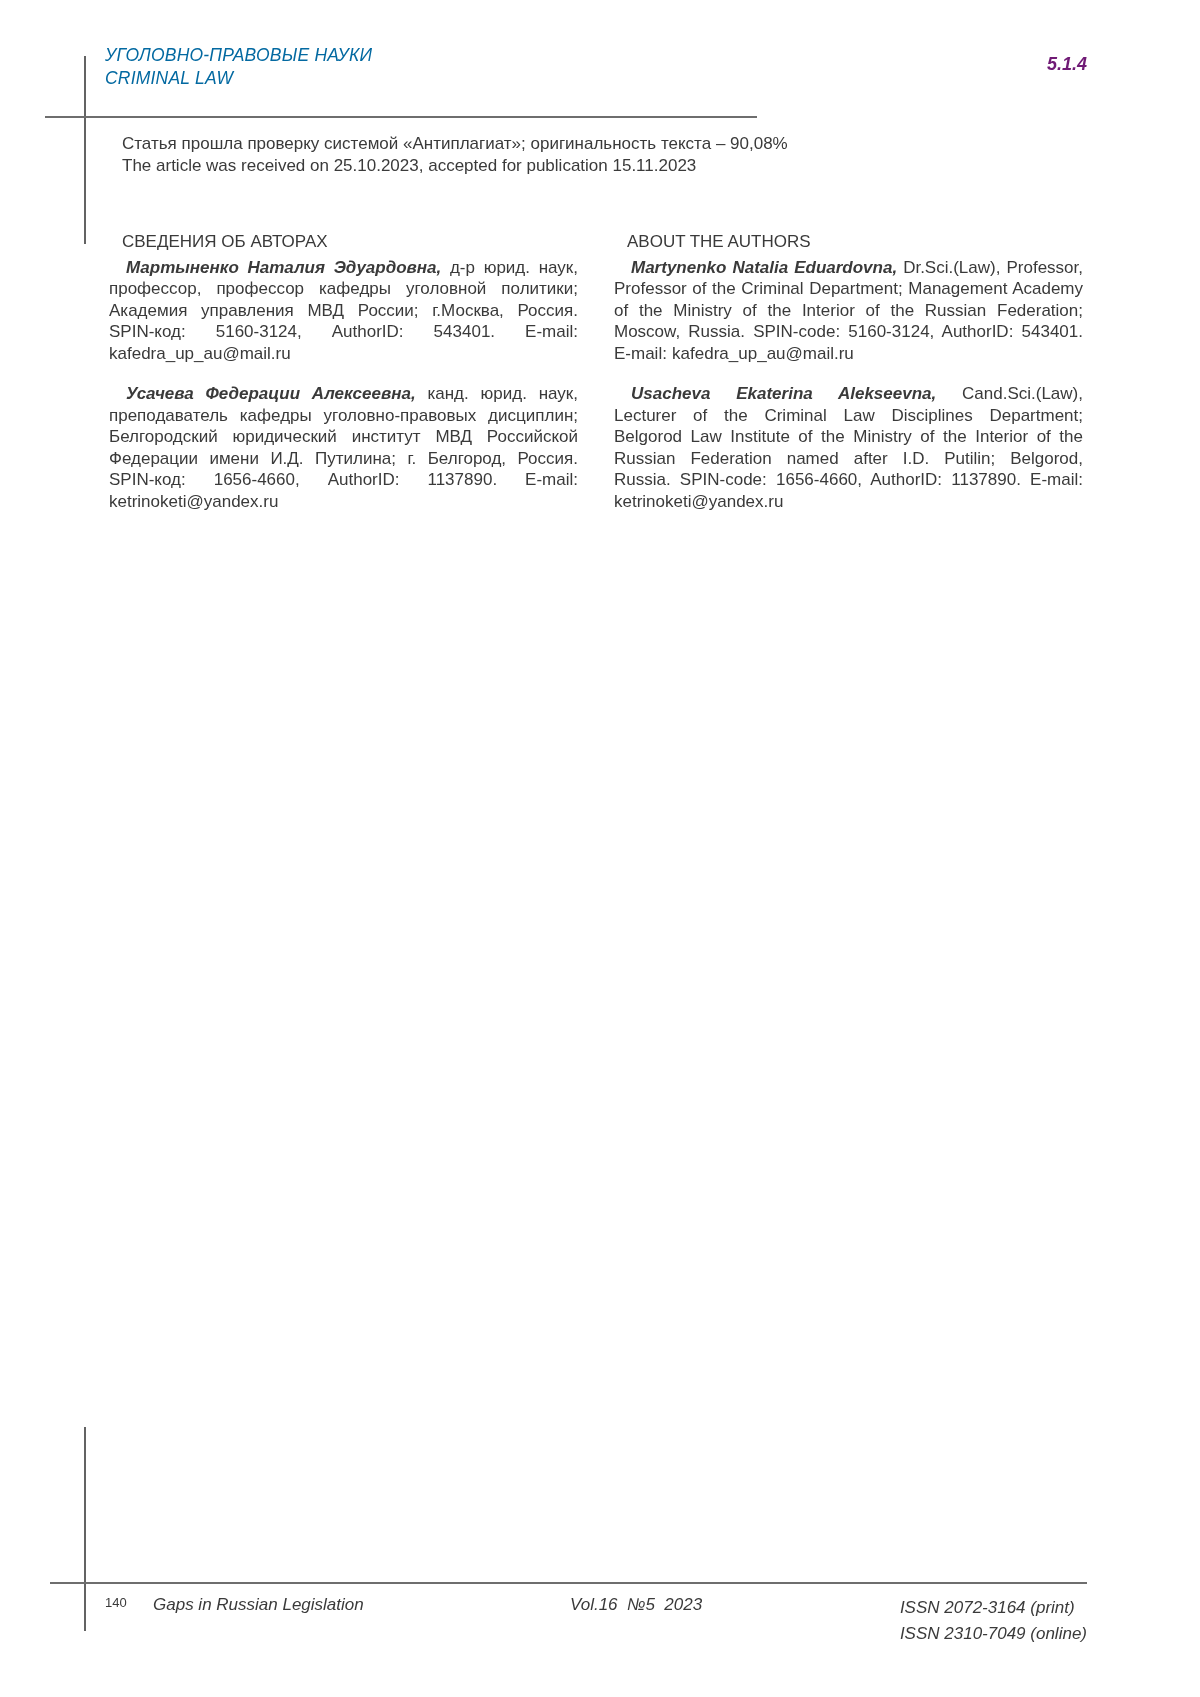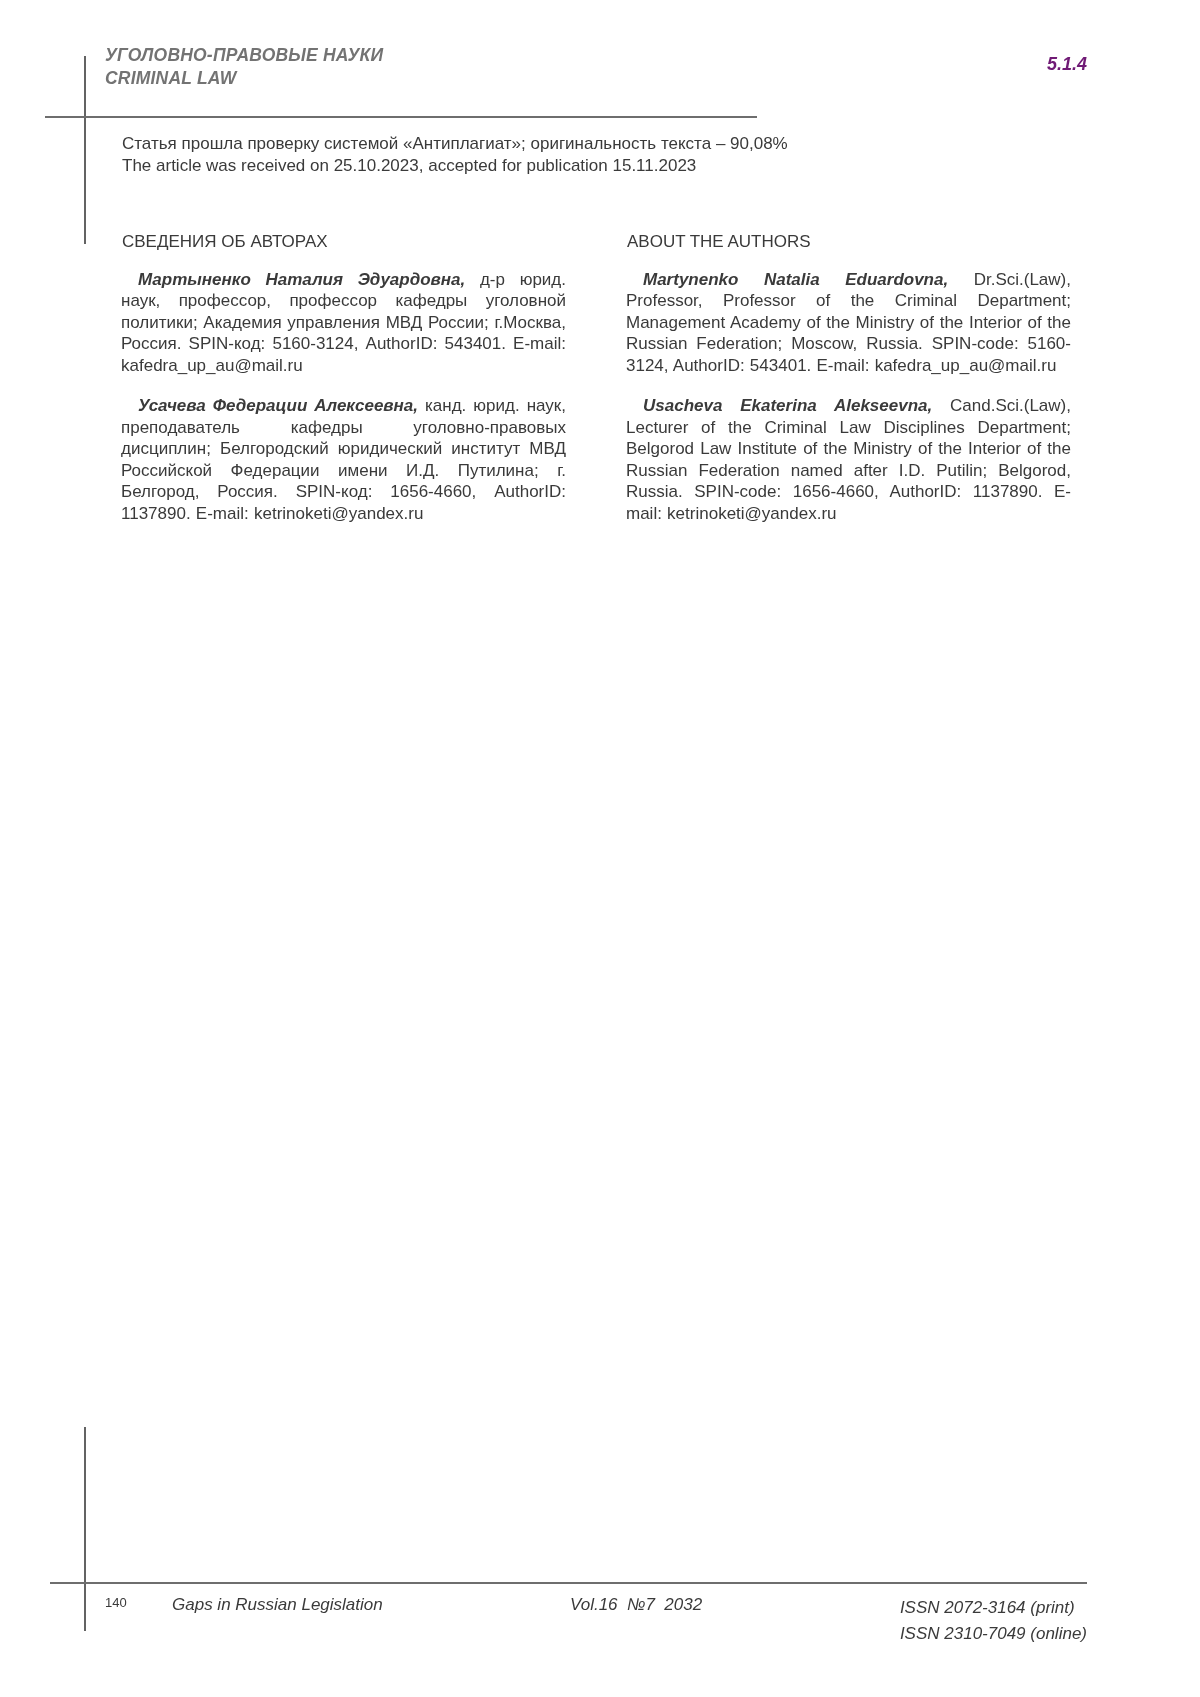--- a/index.html
+++ b/index.html
@@ -38,23 +38,23 @@
   .header-rule { left: 45px; top: 116px;  width: 712px; }
   .footer-rule { left: 50px; top: 1582px; width: 1037px; }
 
   
   .rubric {
     position: absolute;
     left: 105px;
     top: 44px;
     font-size: 17.5px;
     line-height: 23px;
-    font-weight: bold;
+    font-weight: normal;
     font-style: italic;
-    color: #737373;
+    color: #0369a1;
     letter-spacing: 0.2px;
   }
   .code {
     position: absolute;
     right: 113px;
     top: 54px;
     font-size: 18px;
     font-weight: bold;
     font-style: italic;
     color: #701a75;
@@ -84,41 +84,41 @@
   .col {
     flex: 1 1 0;
     font-size: 17px;
     line-height: 21.5px;
   }
   .col .heading {
     margin: 0;
     text-indent: 17px;
   }
   .col .entry {
-    margin: 16px;
+    margin: 4px;
     text-align: justify;
     text-indent: 17px;
     word-spacing: 0.5px;
   }
   .col .entry + .entry { margin-top: 19px; }
   .entry .name {
     font-weight: bold;
     font-style: italic;
   }
 
   
   .footer-pagenum {
     position: absolute;
     left: 105px;
     top: 1595px;
     font-size: 13px;
   }
   .footer-journal {
     position: absolute;
-    left: 172px;
+    left: 153px;
     top: 1595px;
     font-size: 17px;
     font-style: italic;
   }
   .footer-vol {
     position: absolute;
     left: 570px;
     top: 1595px;
     font-size: 17px;
     font-style: italic;
@@ -165,19 +165,19 @@
       <p class="heading">ABOUT THE AUTHORS</p>
       <p class="entry"><span class="name">Martynenko Natalia Eduardovna,</span><span> Dr.Sci.(Law), Professor, Professor of the Criminal Department; Management Academy of the Ministry of the Interior of the Russian Federation; Moscow, Russia. SPIN-code: 5160-3124, AuthorID: 543401. E-mail: kafedra_up_au@mail.ru</span></p>
       <p class="entry"><span class="name">Usacheva Ekaterina Alekseevna,</span><span> Cand.Sci.(Law), Lecturer of the Criminal Law Disciplines Department; Belgorod Law Institute of the Ministry of the Interior of the Russian Federation named after I.D. Putilin; Belgorod, Russia. SPIN-code: 1656-4660, AuthorID: 1137890. E-mail: ketrinoketi@yandex.ru</span></p>
     </div>
 
   </div>
 
   <div class="rule-h footer-rule"></div>
   <span class="footer-pagenum">140</span>
   <span class="footer-journal">Gaps in Russian Legislation</span>
-  <span class="footer-vol">Vol.16  №7  2032</span>
+  <span class="footer-vol">Vol.16  №5  2023</span>
   <div class="footer-issn">
     <div>ISSN 2072-3164 (print)</div>
     <div>ISSN 2310-7049 (online)</div>
   </div>
 
 </div>
 
 </body></html>

